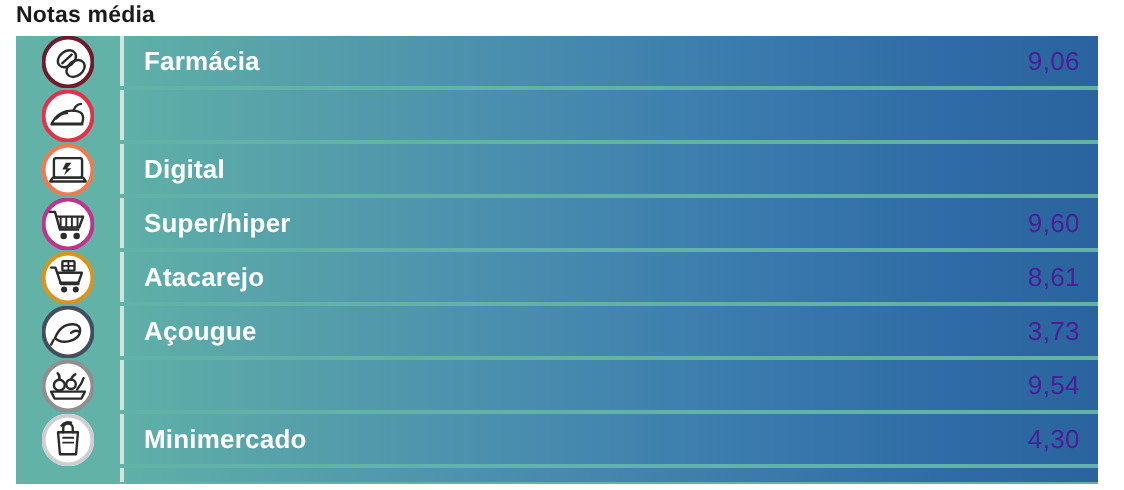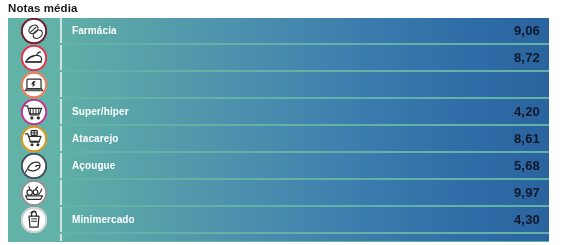--- a/index.html
+++ b/index.html
@@ -104,37 +104,37 @@
     background: linear-gradient(to right, #5fb0a7 0%, #58a3a9 14%, #4b8fae 38%, #3b7cae 62%, #2f6ba6 85%, #2a649f 100%);
     z-index: 1;
   }
 
   .label {
     position: absolute;
     left: 64px;
     top: 0;
     height: 25px;
     line-height: 25px;
-    font-size: 10px;
+    font-size: 13px;
     font-weight: bold;
     color: #ffffff;
     z-index: 2;
     white-space: nowrap;
     letter-spacing: 0.1px;
   }
 
   .value {
     position: absolute;
     right: 9px;
     top: 0;
     height: 25px;
     line-height: 25px;
     font-size: 13px;
-    font-weight: bold;
-    color: #0f172a;
+    font-weight: normal;
+    color: #4c1d95;
     z-index: 2;
     letter-spacing: 0.2px;
   }
 
   
   .stub {
     position: absolute;
     left: 54px;
     top: 0;
     right: 0;
@@ -176,56 +176,56 @@
                   <ellipse cx="11.5" cy="10.5" rx="4.6" ry="3.4" transform="rotate(-38 11.5 10.5)" stroke="#2b2b2b" stroke-width="1.1" fill="none" stroke-linecap="round" stroke-linejoin="round"></ellipse>
                   <ellipse cx="15.5" cy="15" rx="4.6" ry="3.4" transform="rotate(-38 15.5 15)" stroke="#2b2b2b" stroke-width="1.1" fill="none" stroke-linecap="round" stroke-linejoin="round"></ellipse>
                   <path d="M9.3 12.6 L13.7 8.6" stroke="#2b2b2b" stroke-width="1.1" fill="none" stroke-linecap="round" stroke-linejoin="round"></path>
                 </g>
               </svg>
             </div>
           </div>
         </div>
         <div class="row">
           <div class="bar"></div>
-          <div class="value">8,72</div>
           <div class="divider"></div>
           <div class="icon-cell">
             <div class="badge">
               <svg width="26" height="26" viewBox="0 0 24 24" aria-hidden="true">
                 <circle cx="12" cy="12" r="11.3" fill="#ffffff" stroke="#e0324a" stroke-width="1.9"></circle>
                 <g>
                   <path d="M4.5 15.5 q3-6 9.5-6 q6.5 0 4.5 6 z" stroke="#2b2b2b" stroke-width="1.1" fill="none" stroke-linecap="round" stroke-linejoin="round"></path>
                   <path d="M6.5 13.2 q2.2-2.6 5-2.6" stroke="#2b2b2b" stroke-width="1.1" fill="none" stroke-linecap="round" stroke-linejoin="round"></path>
                   <path d="M4.5 15.8 h14" stroke="#2b2b2b" stroke-width="1.1" fill="none" stroke-linecap="round" stroke-linejoin="round"></path>
                   <path d="M14.5 9.6 q1-3 3.5-3.2" stroke="#2b2b2b" stroke-width="1.1" fill="none" stroke-linecap="round" stroke-linejoin="round"></path>
                 </g>
               </svg>
             </div>
           </div>
         </div>
         <div class="row">
           <div class="bar"></div>
+          <div class="label">Digital</div>
           <div class="divider"></div>
           <div class="icon-cell">
             <div class="badge">
               <svg width="26" height="26" viewBox="0 0 24 24" aria-hidden="true">
                 <circle cx="12" cy="12" r="11.3" fill="#ffffff" stroke="#ef7a52" stroke-width="1.9"></circle>
                 <g>
                   <rect x="5.5" y="6.5" width="13" height="9" rx="1" stroke="#2b2b2b" stroke-width="1.1" fill="none" stroke-linecap="round" stroke-linejoin="round"></rect>
                   <path d="M3.8 17.3 h16.4 l-1.2-1.8 H5 z" stroke="#2b2b2b" stroke-width="1.1" fill="none" stroke-linecap="round" stroke-linejoin="round"></path>
                   <path d="M11 8.6 l2.6 0 l-2 2.6 l2 0 l-3.4 3.2 l1-2.6 l-1.8 0 z" fill="#2b2b2b" stroke="none"></path>
                 </g>
               </svg>
             </div>
           </div>
         </div>
         <div class="row">
           <div class="bar"></div>
           <div class="label">Super/hiper</div>
-          <div class="value">4,20</div>
+          <div class="value">9,60</div>
           <div class="divider"></div>
           <div class="icon-cell">
             <div class="badge">
               <svg width="26" height="26" viewBox="0 0 24 24" aria-hidden="true">
                 <circle cx="12" cy="12" r="11.3" fill="#ffffff" stroke="#c0338c" stroke-width="1.9"></circle>
                 <g>
                   <path d="M3.6 6.4 h2.4 l2.3 8.2 h8.4" stroke="#2b2b2b" stroke-width="1.1" fill="none" stroke-linecap="round" stroke-linejoin="round"></path>
                   <path d="M6.8 8.6 h12.2 l-1.9 5 H8.2" stroke="#2b2b2b" stroke-width="1.1" fill="none" stroke-linecap="round" stroke-linejoin="round"></path>
                   <path d="M8.6 8.6 v5 M11.2 8.6 v5 M13.8 8.6 v5 M16.4 8.6 v5" stroke="#2b2b2b" stroke-width="0.9"></path>
                   <circle cx="10" cy="17.5" r="1.5" fill="#2b2b2b"></circle>
@@ -252,38 +252,38 @@
                   <circle cx="10.2" cy="17.3" r="1.4" fill="#2b2b2b"></circle>
                   <circle cx="15.6" cy="17.3" r="1.4" fill="#2b2b2b"></circle>
                 </g>
               </svg>
             </div>
           </div>
         </div>
         <div class="row">
           <div class="bar"></div>
           <div class="label">Açougue</div>
-          <div class="value">5,68</div>
+          <div class="value">3,73</div>
           <div class="divider"></div>
           <div class="icon-cell">
             <div class="badge">
               <svg width="26" height="26" viewBox="0 0 24 24" aria-hidden="true">
                 <circle cx="12" cy="12" r="11.3" fill="#ffffff" stroke="#414f5e" stroke-width="1.9"></circle>
                 <g>
                   <path d="M6 14.8 q2.6-6.6 8.4-6.4 q3.4 0.2 3.2 3.2 q-0.2 3.4-5 4.6 q-4 1-6.6-1.4 z" stroke="#2b2b2b" stroke-width="1.1" fill="none" stroke-linecap="round" stroke-linejoin="round"></path>
                   <path d="M13.4 12.4 q2-1.6 3.6-0.6" stroke="#2b2b2b" stroke-width="1.1" fill="none" stroke-linecap="round" stroke-linejoin="round"></path>
                   <path d="M5.4 15.6 l-1.2 2.2" stroke="#2b2b2b" stroke-width="1.1" fill="none" stroke-linecap="round" stroke-linejoin="round"></path>
                 </g>
               </svg>
             </div>
           </div>
         </div>
         <div class="row">
           <div class="bar"></div>
-          <div class="value">9,97</div>
+          <div class="value">9,54</div>
           <div class="divider"></div>
           <div class="icon-cell">
             <div class="badge">
               <svg width="26" height="26" viewBox="0 0 24 24" aria-hidden="true">
                 <circle cx="12" cy="12" r="11.3" fill="#ffffff" stroke="#8f8f8f" stroke-width="1.9"></circle>
                 <g>
                   <path d="M4.2 14.6 h15.6 l-1.6 3.2 H5.8 z" stroke="#2b2b2b" stroke-width="1.1" fill="none" stroke-linecap="round" stroke-linejoin="round"></path>
                   <circle cx="8" cy="11.6" r="2.5" stroke="#2b2b2b" stroke-width="1.1" fill="none" stroke-linecap="round" stroke-linejoin="round"></circle>
                   <circle cx="13.4" cy="11.2" r="2.2" stroke="#2b2b2b" stroke-width="1.1" fill="none" stroke-linecap="round" stroke-linejoin="round"></circle>
                   <path d="M16.2 13.6 q2.2-2.6 3-5.2" stroke="#2b2b2b" stroke-width="1.1" fill="none" stroke-linecap="round" stroke-linejoin="round"></path>

